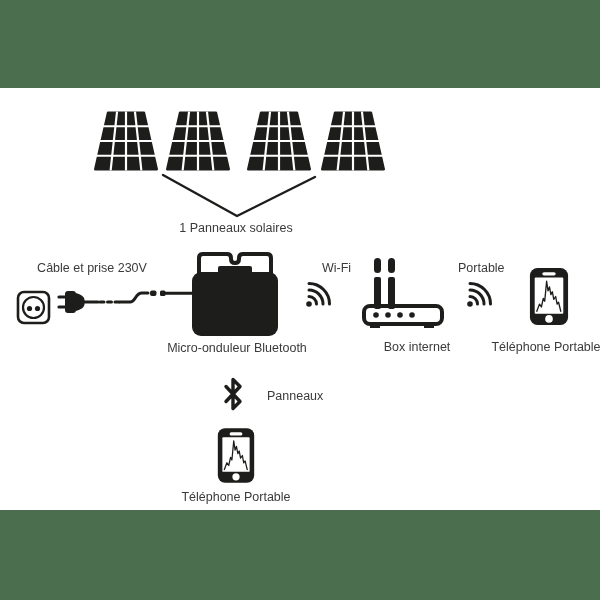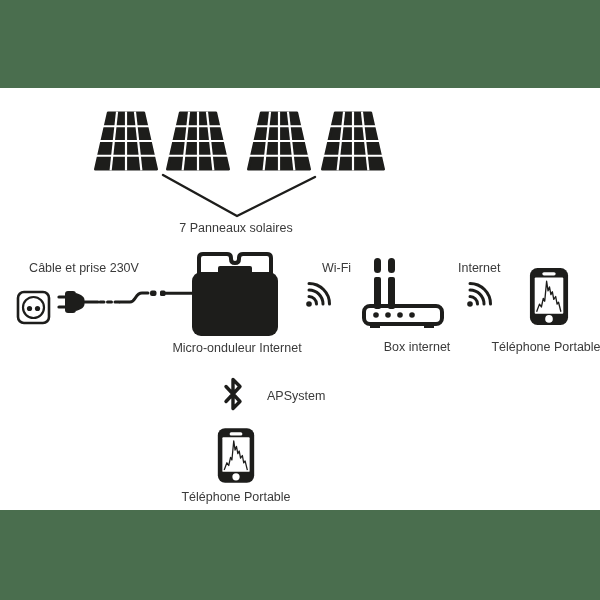--- a/index.html
+++ b/index.html
@@ -74,23 +74,23 @@
   <svg class="abs" style="left:247px;top:110px" width="64" height="62" viewBox="0 0 100 92">
       <use href="#solar-panel"></use>
     </svg>
   <svg class="abs" style="left:321px;top:110px" width="64" height="62" viewBox="0 0 100 92">
       <use href="#solar-panel"></use>
     </svg>
 
   <svg class="abs" style="left:158px;top:170px" width="165" height="52" viewBox="0 0 165 52">
     <polyline class="stroke" stroke-width="2.4" points="5,5 79,46 157,7"></polyline>
   </svg>
-  <div class="lbl centered" style="left:236px;top:222px">7 Panneaux solaires</div>
+  <div class="lbl centered" style="left:236px;top:222px">1 Panneaux solaires</div>
 
-  <div class="lbl centered" style="left:84px;top:262px">Câble et prise 230V</div>
+  <div class="lbl centered" style="left:92px;top:262px">Câble et prise 230V</div>
 
   <svg class="abs" style="left:16px;top:290px" width="35" height="35" viewBox="0 0 35 35">
     <rect class="stroke" stroke-width="2.6" x="2" y="2" width="31" height="31" rx="6"></rect>
     <circle class="stroke" stroke-width="2.2" cx="17.5" cy="17.5" r="10.5"></circle>
     <circle class="fill" cx="13.5" cy="18.5" r="2.6"></circle>
     <circle class="fill" cx="21.5" cy="18.5" r="2.6"></circle>
   </svg>
 
   <svg class="abs" style="left:56px;top:285px" width="140" height="36" viewBox="0 0 140 36">
 
@@ -107,21 +107,21 @@
       <rect class="fill" x="104" y="5.5" width="5.5" height="5.5" rx="1.5"></rect>
       <path class="stroke" stroke-width="3" d="M109 8.2 H140"></path>
     </g>
   </svg>
 
   <svg class="abs" style="left:185px;top:248px" width="100" height="92" viewBox="0 0 100 92">
     <path class="stroke" stroke-width="4" d="M14 27 L14 10 Q14 6 18 6 L42 6 Q46 6 46 10 L46 11 Q46 15 50 15 Q54 15 54 11 L54 10 Q54 6 58 6 L82 6 Q86 6 86 10 L86 27"></path>
     <rect class="fill" x="33" y="18" width="34" height="8" rx="2"></rect>
     <rect class="fill" x="7" y="24" width="86" height="64" rx="9"></rect>
   </svg>
-  <div class="lbl centered" style="left:237px;top:342px">Micro-onduleur Internet</div>
+  <div class="lbl centered" style="left:237px;top:342px">Micro-onduleur Bluetooth</div>
 
   <div class="lbl" style="left:322px;top:262px">Wi-Fi</div>
   <svg class="abs" style="left:304px;top:279px" width="30" height="30" viewBox="0 0 30 30">
       <use href="#signal-arcs"></use>
     </svg>
 
   <svg class="abs" style="left:362px;top:256px" width="82" height="72" viewBox="0 0 82 72">
     <rect class="fill" x="12" y="2" width="7" height="15" rx="3.5"></rect>
     <rect class="fill" x="12" y="21" width="7" height="32" rx="2"></rect>
     <rect class="fill" x="26" y="2" width="7" height="15" rx="3.5"></rect>
@@ -129,33 +129,33 @@
     <rect class="stroke" stroke-width="4" x="2" y="50" width="78" height="18" rx="6" fill="#ffffff"></rect>
     <circle class="fill" cx="14" cy="59" r="2.8"></circle>
     <circle class="fill" cx="26" cy="59" r="2.8"></circle>
     <circle class="fill" cx="38" cy="59" r="2.8"></circle>
     <circle class="fill" cx="50" cy="59" r="2.8"></circle>
     <rect class="fill" x="8" y="68" width="10" height="4"></rect>
     <rect class="fill" x="62" y="68" width="10" height="4"></rect>
   </svg>
   <div class="lbl centered" style="left:417px;top:341px">Box internet</div>
 
-  <div class="lbl" style="left:458px;top:262px">Internet</div>
+  <div class="lbl" style="left:458px;top:262px">Portable</div>
   <svg class="abs" style="left:465px;top:279px" width="30" height="30" viewBox="0 0 30 30">
       <use href="#signal-arcs"></use>
     </svg>
 
   <svg class="abs" style="left:528px;top:266px" width="42" height="61" viewBox="0 0 44 64">
       <use href="#smartphone"></use>
     </svg>
   <div class="lbl centered" style="left:546px;top:341px">Téléphone Portable</div>
 
   <svg class="abs" style="left:221px;top:377px" width="24" height="34" viewBox="0 0 24 34">
     <path class="stroke" stroke-width="3.4" d="M5 9.5 L19 24.5 L12 31.5 V2.5 L19 9.5 L5 24.5"></path>
   </svg>
-  <div class="lbl" style="left:267px;top:390px">APSystem</div>
+  <div class="lbl" style="left:267px;top:390px">Panneaux</div>
 
   <svg class="abs" style="left:216px;top:426px" width="40" height="59" viewBox="0 0 44 64">
       <use href="#smartphone"></use>
     </svg>
   <div class="lbl centered" style="left:236px;top:491px">Téléphone Portable</div>
 
 </div>
 
 </body></html>

